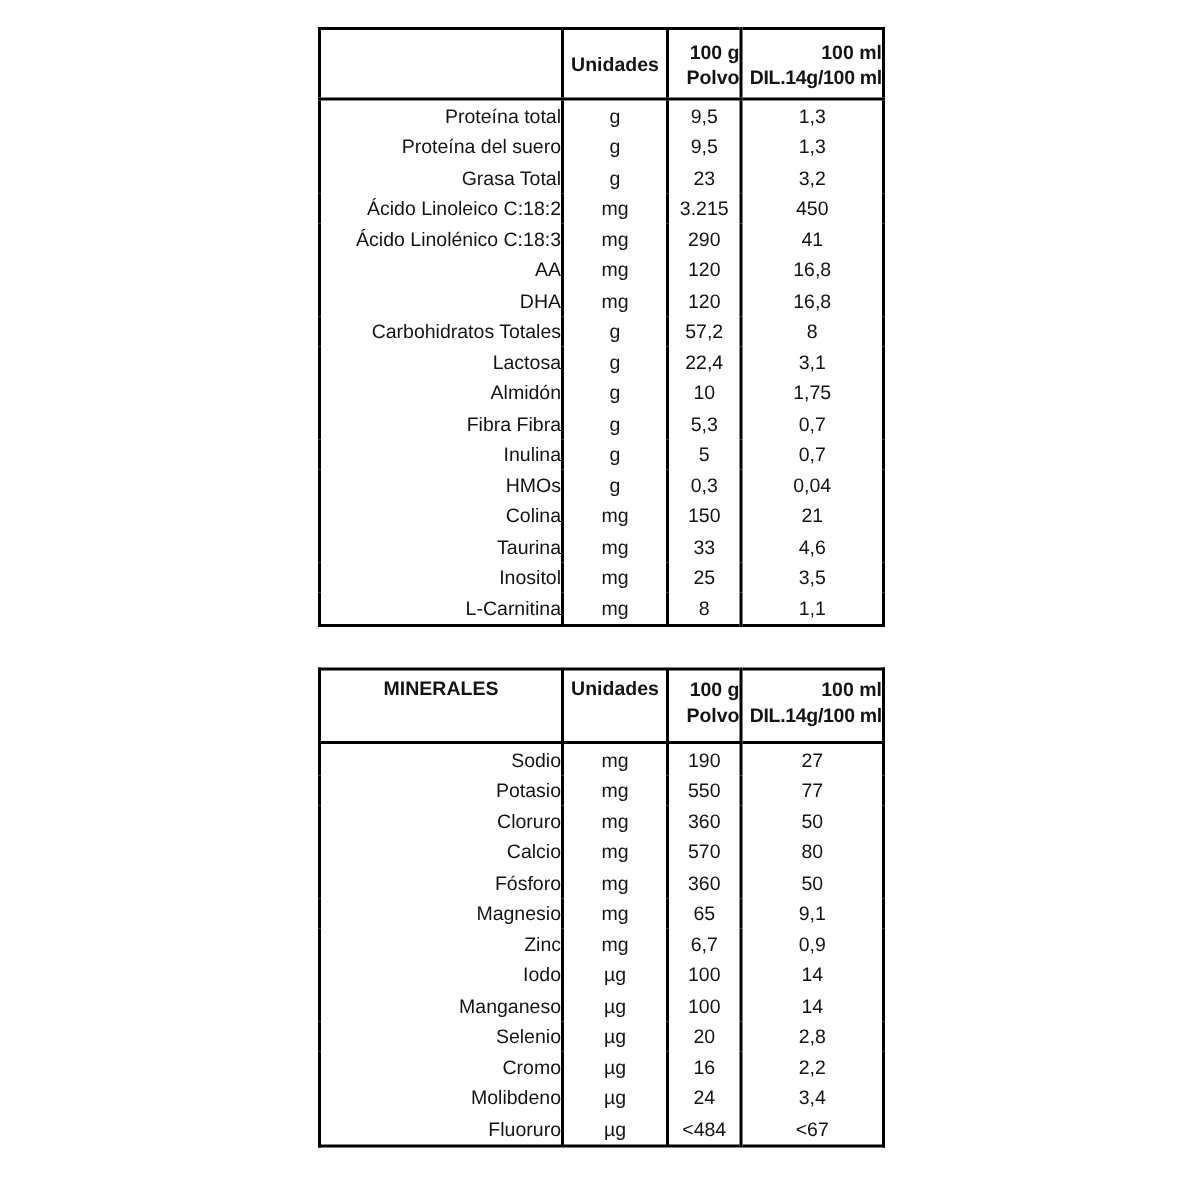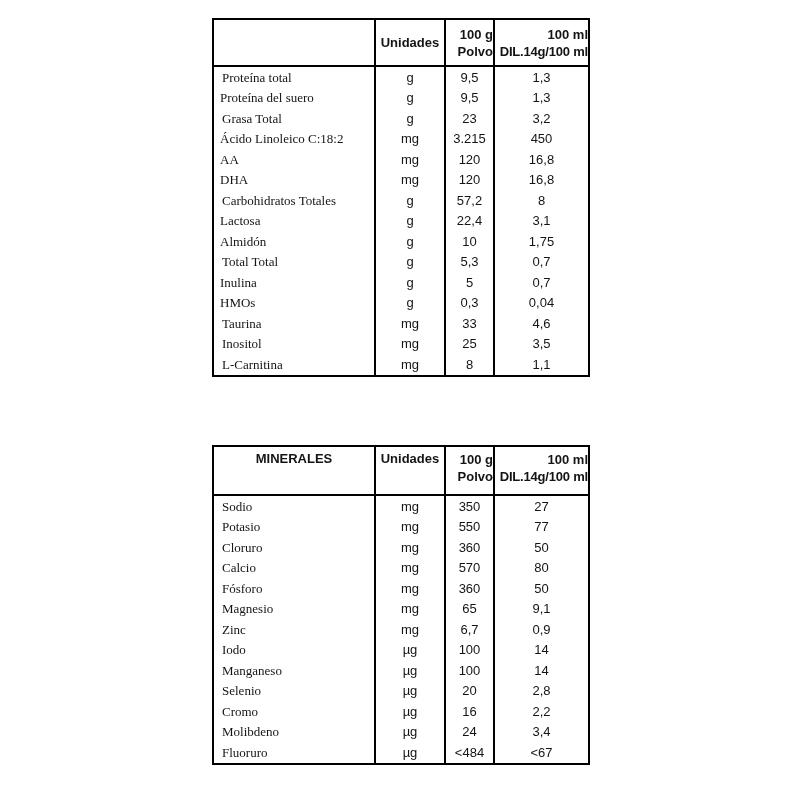--- a/index.html
+++ b/index.html
@@ -43,23 +43,22 @@
   .tbl-minerales thead th{vertical-align:top;padding-top:4px;border-radius:11px;}
   .hline{display:block;line-height:17px;text-align:right;}
   .hline-small{font-size:13px;letter-spacing:-0.2px;white-space:nowrap;}
   tbody td{
     height:20.5px;
     padding:0;
     text-align:center;
     vertical-align:middle;
   }
   tbody td.col-label{
-    text-align:left;
+    text-align:right;
     padding-left:8px;
-    font-family:Liberation Serif, serif;
   }
   tbody td.col-label.indent{padding-left:6px;}
 </style>
 </head>
 <body>
 
 <div class="canvas">
 
   <table class="tbl tbl-nutrients">
     <colgroup>
@@ -101,20 +100,26 @@
           <td>23</td>
           <td>3,2</td>
         </tr>
         <tr>
           <td class="col-label indent">Ácido Linoleico C:18:2</td>
           <td>mg</td>
           <td>3.215</td>
           <td>450</td>
         </tr>
         <tr>
+          <td class="col-label indent">Ácido Linolénico C:18:3</td>
+          <td>mg</td>
+          <td>290</td>
+          <td>41</td>
+        </tr>
+        <tr>
           <td class="col-label indent">AA</td>
           <td>mg</td>
           <td>120</td>
           <td>16,8</td>
         </tr>
         <tr>
           <td class="col-label indent">DHA</td>
           <td>mg</td>
           <td>120</td>
           <td>16,8</td>
@@ -131,36 +136,42 @@
           <td>22,4</td>
           <td>3,1</td>
         </tr>
         <tr>
           <td class="col-label indent">Almidón</td>
           <td>g</td>
           <td>10</td>
           <td>1,75</td>
         </tr>
         <tr>
-          <td class="col-label">Total Total</td>
+          <td class="col-label">Fibra Fibra</td>
           <td>g</td>
           <td>5,3</td>
           <td>0,7</td>
         </tr>
         <tr>
           <td class="col-label indent">Inulina</td>
           <td>g</td>
           <td>5</td>
           <td>0,7</td>
         </tr>
         <tr>
           <td class="col-label indent">HMOs</td>
           <td>g</td>
           <td>0,3</td>
           <td>0,04</td>
+        </tr>
+        <tr>
+          <td class="col-label">Colina</td>
+          <td>mg</td>
+          <td>150</td>
+          <td>21</td>
         </tr>
         <tr>
           <td class="col-label">Taurina</td>
           <td>mg</td>
           <td>33</td>
           <td>4,6</td>
         </tr>
         <tr>
           <td class="col-label">Inositol</td>
           <td>mg</td>
@@ -194,21 +205,21 @@
         <th>
           <span class="hline">100 ml</span>
           <span class="hline hline-small">DIL.14g/100 ml</span>
         </th>
       </tr>
     </thead>
     <tbody>
         <tr>
           <td class="col-label">Sodio</td>
           <td>mg</td>
-          <td>350</td>
+          <td>190</td>
           <td>27</td>
         </tr>
         <tr>
           <td class="col-label">Potasio</td>
           <td>mg</td>
           <td>550</td>
           <td>77</td>
         </tr>
         <tr>
           <td class="col-label">Cloruro</td>

